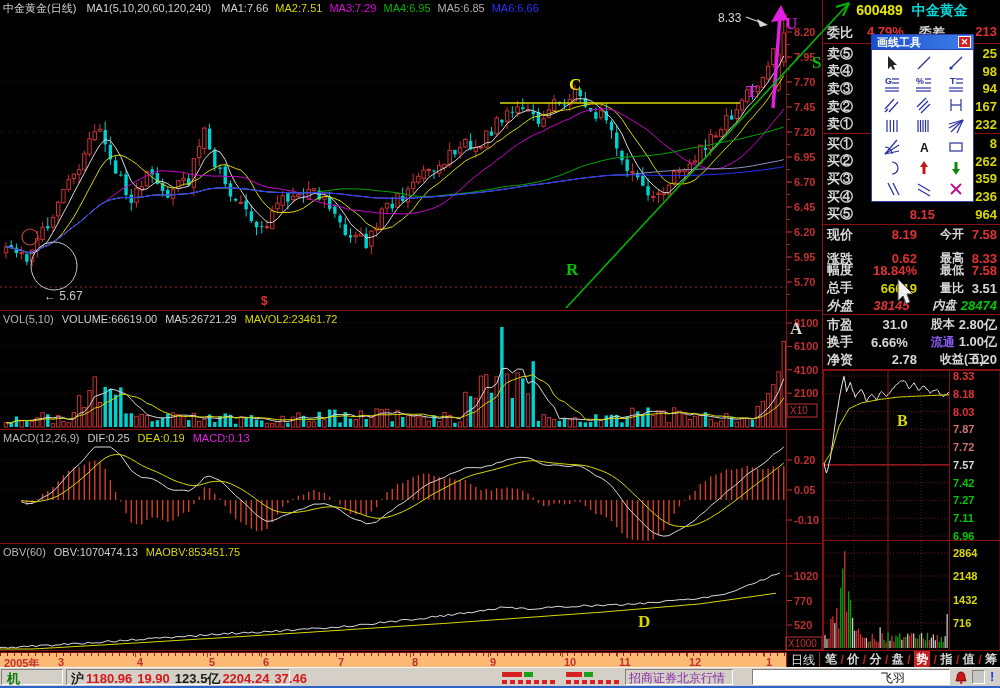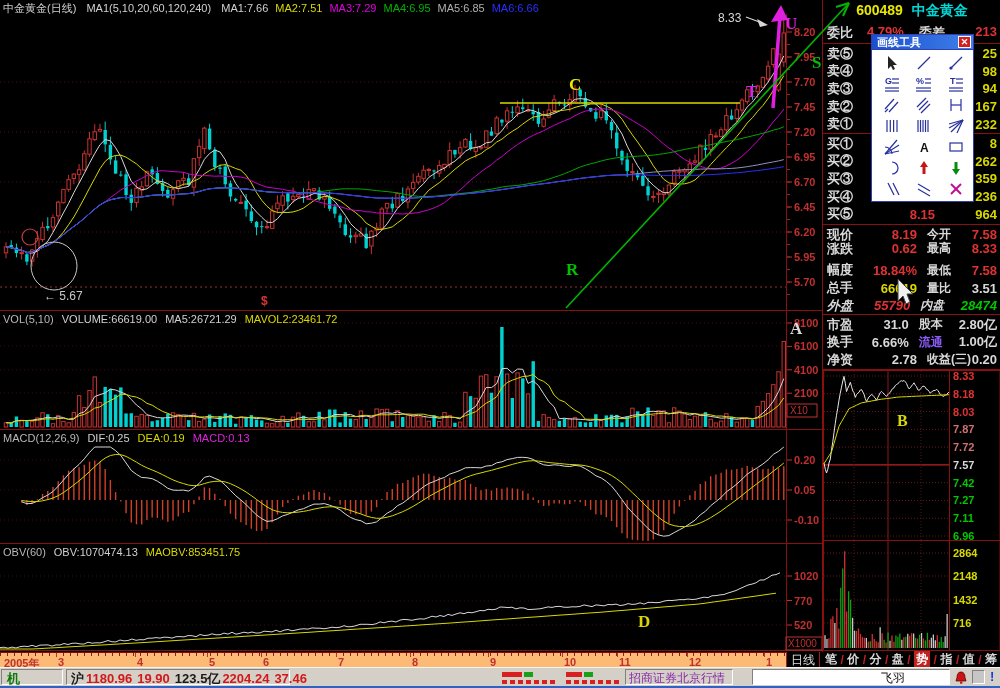--- a/index.html
+++ b/index.html
@@ -48,21 +48,21 @@
 #rp-title{position:absolute;left:0;top:2px;width:178px;text-align:center;font-size:14px;font-weight:bold;white-space:nowrap}
 #rp-code{color:#e8e800;margin-right:9px}
 #rp-name{color:#00d8d8}
 #rp-weibi{position:absolute;left:4px;top:24px;width:170px;display:flex;font-size:13px;font-weight:bold;color:#d8d8d8}
 #rp-weibi .w1{width:40px}#rp-weibi .w2{width:52px;color:#e03232}
 #rp-weibi .w3{width:40px}#rp-weibi .w4{flex:1;text-align:right;color:#e03232}
 .rp-row{position:absolute;left:4px;width:170px;display:flex;align-items:center;font-weight:bold;font-size:13px;white-space:nowrap}
 .rp-div{position:absolute;left:0;width:178px;height:1px;background:#8a0f0f}
 .bl{width:42px}.bp{width:72px;text-align:right;padding-right:6px}.bv{flex:1;text-align:right}
 .il{width:44px;font-size:13px}.iv1{width:46px;text-align:right}
-.il2{width:54px;padding-left:10px;font-size:12px}.iv2{flex:1;text-align:right}
+.il2{width:54px;padding-left:23px;font-size:12px}.iv2{flex:1;text-align:right}
 #rcharts{left:0;top:370px}
 #toolbar{position:absolute;left:871px;top:34px;width:103px;z-index:7}
 #tb-title{height:16px;background:linear-gradient(90deg,#1a4fd0,#4080e8);color:#fff;font-size:11px;font-weight:bold;
  display:flex;align-items:center;padding:0 2px 0 5px;border:1px solid #3040b0}
 #tb-close{margin-left:auto;width:13px;height:12px;background:#d02020;color:#fff;font-size:9px;line-height:11px;
  text-align:center;border:1px solid #fff;cursor:pointer}
 #tb-body{display:flex;flex-wrap:wrap;width:103px;background:#fff;padding:2px 0 2px 4px;
  border:1px solid #3040b0;border-top:none}
 .tb-cell{width:32px;height:21px;display:flex;align-items:center;justify-content:center;cursor:pointer}
 </style>
@@ -1008,41 +1008,41 @@
         <span class="bp" style="color: rgb(224, 50, 50);">8.15</span>
         <span class="bv" style="color: rgb(216, 216, 0);">964</span>
       </div>
       <div class="rp-div" style="top: 224px;"></div>
       <div class="rp-row" style="top: 226px; height: 17.6px;">
         <span class="il" style="color: rgb(216, 216, 216);">现价</span>
         <span class="iv1" style="color: rgb(224, 50, 50);">8.19</span>
         <span class="il2" style="color: rgb(216, 216, 216);">今开</span>
         <span class="iv2" style="color: rgb(224, 50, 50);">7.58</span>
       </div>
-      <div class="rp-row" style="top: 240px; height: 17.6px;">
+      <div class="rp-row" style="top: 250px; height: 17.6px;">
         <span class="il" style="color: rgb(216, 216, 216);">涨跌</span>
         <span class="iv1" style="color: rgb(224, 50, 50);">0.62</span>
         <span class="il2" style="color: rgb(216, 216, 216);">最高</span>
         <span class="iv2" style="color: rgb(224, 50, 50);">8.33</span>
       </div>
       <div class="rp-row" style="top: 261.6px; height: 17.6px;">
         <span class="il" style="color: rgb(216, 216, 216);">幅度</span>
         <span class="iv1" style="color: rgb(224, 50, 50);">18.84%</span>
         <span class="il2" style="color: rgb(216, 216, 216);">最低</span>
         <span class="iv2" style="color: rgb(224, 50, 50);">7.58</span>
       </div>
       <div class="rp-row" style="top: 279.4px; height: 17.6px;">
         <span class="il" style="color: rgb(216, 216, 216);">总手</span>
         <span class="iv1" style="color: rgb(216, 216, 0);">66619</span>
         <span class="il2" style="color: rgb(216, 216, 216);">量比</span>
         <span class="iv2" style="color: rgb(216, 216, 216);">3.51</span>
       </div>
       <div class="rp-row" style="top: 297.2px; height: 17.6px; font-style: italic;">
         <span class="il" style="color: rgb(216, 216, 216);">外盘</span>
-        <span class="iv1" style="color: rgb(224, 50, 50);">55790</span>
+        <span class="iv1" style="color: rgb(224, 50, 50);">38145</span>
         <span class="il2" style="color: rgb(216, 216, 216);">内盘</span>
         <span class="iv2" style="color: rgb(0, 200, 0);">28474</span>
       </div>
       <div class="rp-row" style="top: 316px; height: 17.6px;">
         <span class="il" style="color: rgb(216, 216, 216);">市盈</span>
         <span class="iv1" style="color: rgb(216, 216, 216);">31.0</span>
         <span class="il2" style="color: rgb(216, 216, 216);">股本</span>
         <span class="iv2" style="color: rgb(216, 216, 216);">2.80亿</span>
       </div>
       <div class="rp-row" style="top: 333.6px; height: 17.6px;">

